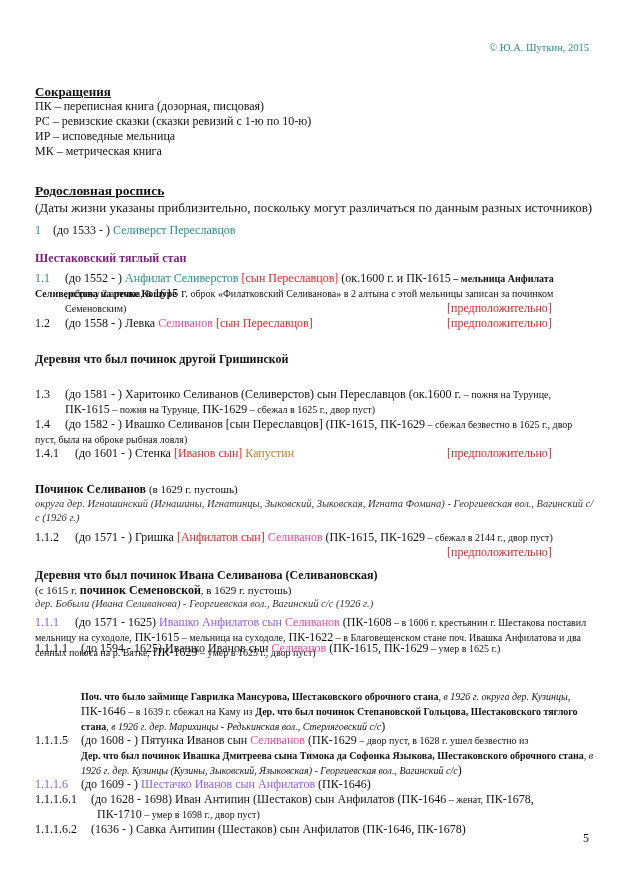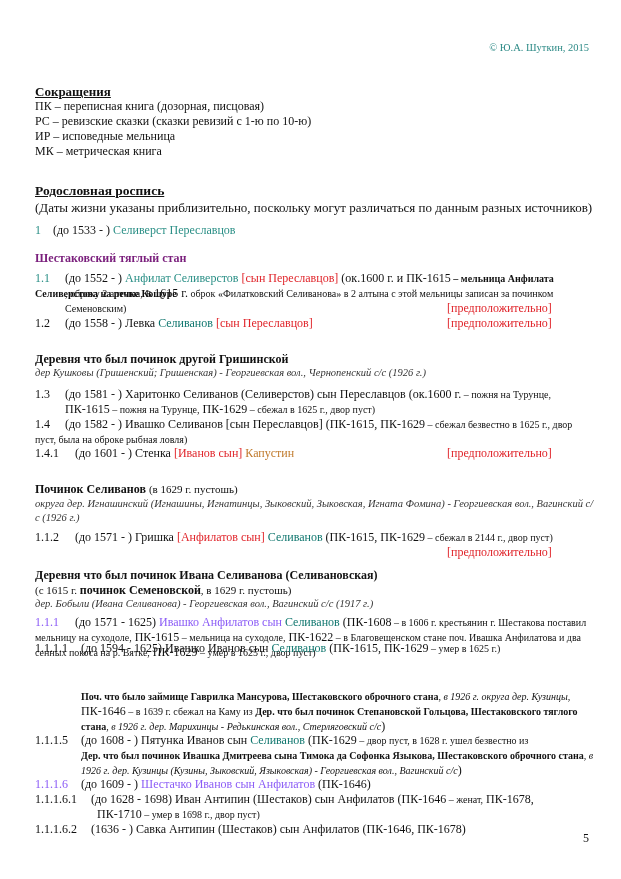--- a/index.html
+++ b/index.html
@@ -14,21 +14,21 @@
   .abs { position: absolute; left: 35px; }
   .heading { font-weight: bold; text-decoration: underline; font-size: 13px; }
   .plain { font-size: 12px; line-height: 15px; }
   .small { font-size: 10px; }
   .note { font-size: 9px; }
   .sec-purple { color: #7a1f7c; font-weight: bold; font-size: 12px; }
   .sec-bold { font-weight: bold; font-size: 12px; }
   .loc { font-style: italic; font-size: 10.5px; color: #333; }
   .teal { color: #2a8f86; }
   .red { color: #e0242a; }
-  .purple { color: #0f766e; }
+  .purple { color: #ec4899; }
   .orange { color: #8b5cf6; }
   .brown { color: #c07a2c; }
   .b { font-weight: bold; }
   .i { font-style: italic; }
   .entry { position: absolute; left: 35px; width: 560px; font-size: 12px; line-height: 15px; }
   .num { display: inline-block; }
   .right-red { position: absolute; left: 447px; color: #e0242a; font-size: 12px; }
   .pageno { position: absolute; right: 32px; top: 831px; font-size: 12px; }
 </style>
 </head>
@@ -67,21 +67,20 @@
   <div class="right-red" style="top:301px;">[предположительно]</div>
 
   <div class="entry" style="top:316px;">
     <span class="num" style="width:30px;">1.2</span><span>(до 1558 - ) Левка</span>
     <span class="purple">Селиванов</span>
     <span class="red">[сын Переславцов]</span>
   </div>
   <div class="right-red" style="top:316px;">[предположительно]</div>
 
   <div class="abs sec-bold" style="top:352px;">Деревня что был починок другой Гришинской</div>
-  <div class="abs loc" style="top:367px;">дер Кушковы (Гришенский; Гришенская) - Георгиевская вол., Чернопенский с/с (1926 г.)</div>
 
   <div class="entry" style="top:387px;">
     <span class="num" style="width:30px;">1.3</span><span>(до 1581 - ) Харитонко Селиванов (Селиверстов) сын Переславцов (ок.1600 г.</span><span class="small"> – пожня на Турунце,</span>
   </div>
   <div class="entry" style="top:402px;padding-left:30px;width:530px;">
     <span>ПК-1615</span><span class="small"> – пожня на Турунце,</span><span> ПК-1629</span><span class="small"> – сбежал в 1625 г., двор пуст)</span>
   </div>
 
   <div class="entry" style="top:417px;">
     <span class="num" style="width:30px;">1.4</span><span>(до 1582 - ) Ивашко Селиванов [сын Переславцов] (ПК-1615, ПК-1629</span><span class="small"> – сбежал безвестно в 1625 г., двор пуст, была на оброке рыбная ловля)</span>
@@ -106,21 +105,21 @@
     <span class="purple">Селиванов</span>
     <span>(ПК-1615, ПК-1629</span><span class="small"> – сбежал в 2144 г., двор пуст)</span>
   </div>
   <div class="right-red" style="top:545px;">[предположительно]</div>
 
   <div class="abs sec-bold" style="top:568px;">Деревня что был починок Ивана Селиванова (Селивановская)</div>
   <div class="abs" style="top:583px;font-size:11px;">
     <span>(с 1615 г.</span>
     <span class="b" style="font-size:12px;">починок Семеновской</span><span>, в 1629 г. пустошь)</span>
   </div>
-  <div class="abs loc" style="top:598px;">дер. Бобыли (Ивана Селиванова) - Георгиевская вол., Вагинский с/с (1917 г.)</div>
+  <div class="abs loc" style="top:598px;">дер. Бобыли (Ивана Селиванова) - Георгиевская вол., Вагинский с/с (1926 г.)</div>
 
   <div class="entry" style="top:615px;">
     <span class="num orange" style="width:40px;">1.1.1</span><span>(до 1571 - 1625)</span>
     <span class="orange">Ивашко Анфилатов сын</span>
     <span class="purple">Селиванов</span>
     <span>(ПК-1608</span><span class="small"> – в 1606 г. крестьянин г. Шестакова поставил мельницу на суходоле,</span><span> ПК-1615</span><span class="small"> – мельница на суходоле,</span><span> ПК-1622</span><span class="small"> – в Благовещенском стане поч. Ивашка Анфилатова и два сенных покоса на р. Вятке,</span><span> ПК-1629</span><span class="small"> – умер в 1625 г., двор пуст)</span>
   </div>
 
   <div class="entry" style="top:641px;">
     <span class="num" style="width:46px;">1.1.1.1</span><span>(до 1594 - 1625) Ивашко Иванов сын</span>

